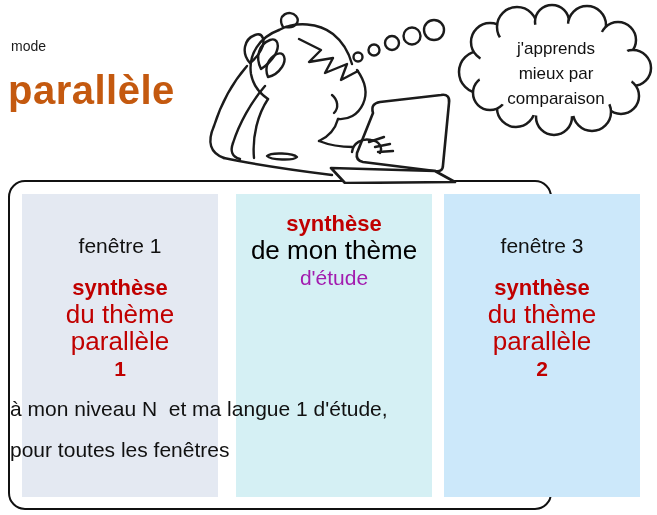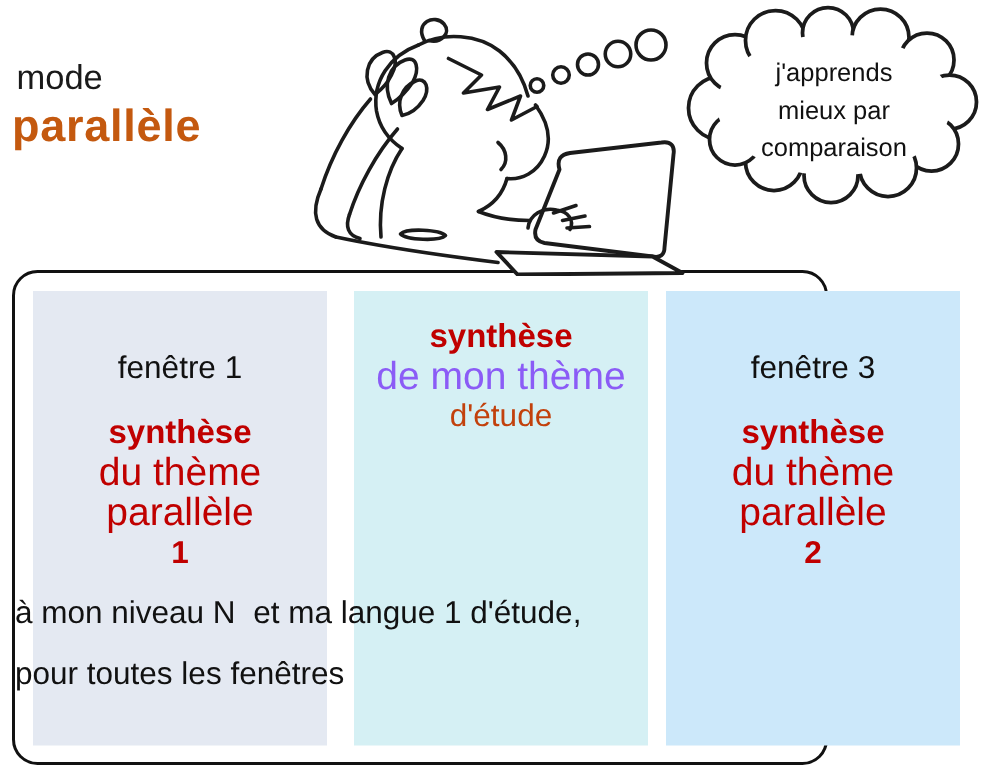--- a/index.html
+++ b/index.html
@@ -1,22 +1,22 @@
 <!DOCTYPE html>
 <html><head>
 <meta charset="utf-8">
 <style>
   html,body{margin:0;padding:0;background:#ffffff;}
   .stage{
     position:relative;width:657px;height:515px;background:#ffffff;overflow:hidden;
     font-family:"Liberation Sans",sans-serif;color:#111;
   }
   
-  .mode-label{position:absolute;left:11px;top:38px;font-size:23px;color:#1a1a1a;}
-  .page-title{position:absolute;left:8px;top:68px;font-size:30px;font-weight:bold;letter-spacing:.5px;}
+  .mode-label{position:absolute;left:11px;top:38px;font-size:14px;color:#1a1a1a;}
+  .page-title{position:absolute;left:8px;top:68px;font-size:40px;font-weight:bold;letter-spacing:.5px;}
   
   .topart{position:absolute;left:0;top:0;width:657px;height:184px;z-index:3;}
   .bubble-text{font-family:"Liberation Sans",sans-serif;font-size:17px;fill:#111;}
   
   .board{
     position:absolute;left:8px;top:180px;width:544px;height:330px;
     background:#fff;border:2.6px solid #111;border-radius:17px;box-sizing:border-box;z-index:1;
   }
   .panel{
     position:absolute;top:12px;width:196px;height:303px;text-align:center;
@@ -103,22 +103,22 @@
 
     <div class="panel panel-1" style="background: rgb(228, 233, 242);">
       <div class="win-label">fenêtre 1</div>
       <div class="syn-label" style="color: rgb(192, 0, 0);">synthèse</div>
       <div class="desc-line1" style="color: rgb(192, 0, 0);">du thème parallèle</div>
       <div class="desc-line2 bold" style="color: rgb(192, 0, 0);">1</div>
     </div>
 
     <div class="panel panel-2" style="background: rgb(213, 240, 244);">
       <div class="syn-label" style="color: rgb(192, 0, 0);">synthèse</div>
-      <div class="desc-line1" style="color: #8b5cf6;">de mon thème</div>
-      <div class="desc-line2" style="color: #c2410c;">d'étude</div>
+      <div class="desc-line1" style="color: #000000;">de mon thème</div>
+      <div class="desc-line2" style="color: #a21caf;">d'étude</div>
     </div>
 
     <div class="panel panel-3" style="background: rgb(204, 232, 250);">
       <div class="win-label">fenêtre 3</div>
       <div class="syn-label" style="color: rgb(192, 0, 0);">synthèse</div>
       <div class="desc-line1" style="color: rgb(192, 0, 0);">du thème parallèle</div>
       <div class="desc-line2 bold" style="color: rgb(192, 0, 0);">2</div>
     </div>
 
     <div class="footer-note footer-1">à mon niveau N  et ma langue 1 d'étude,</div>

